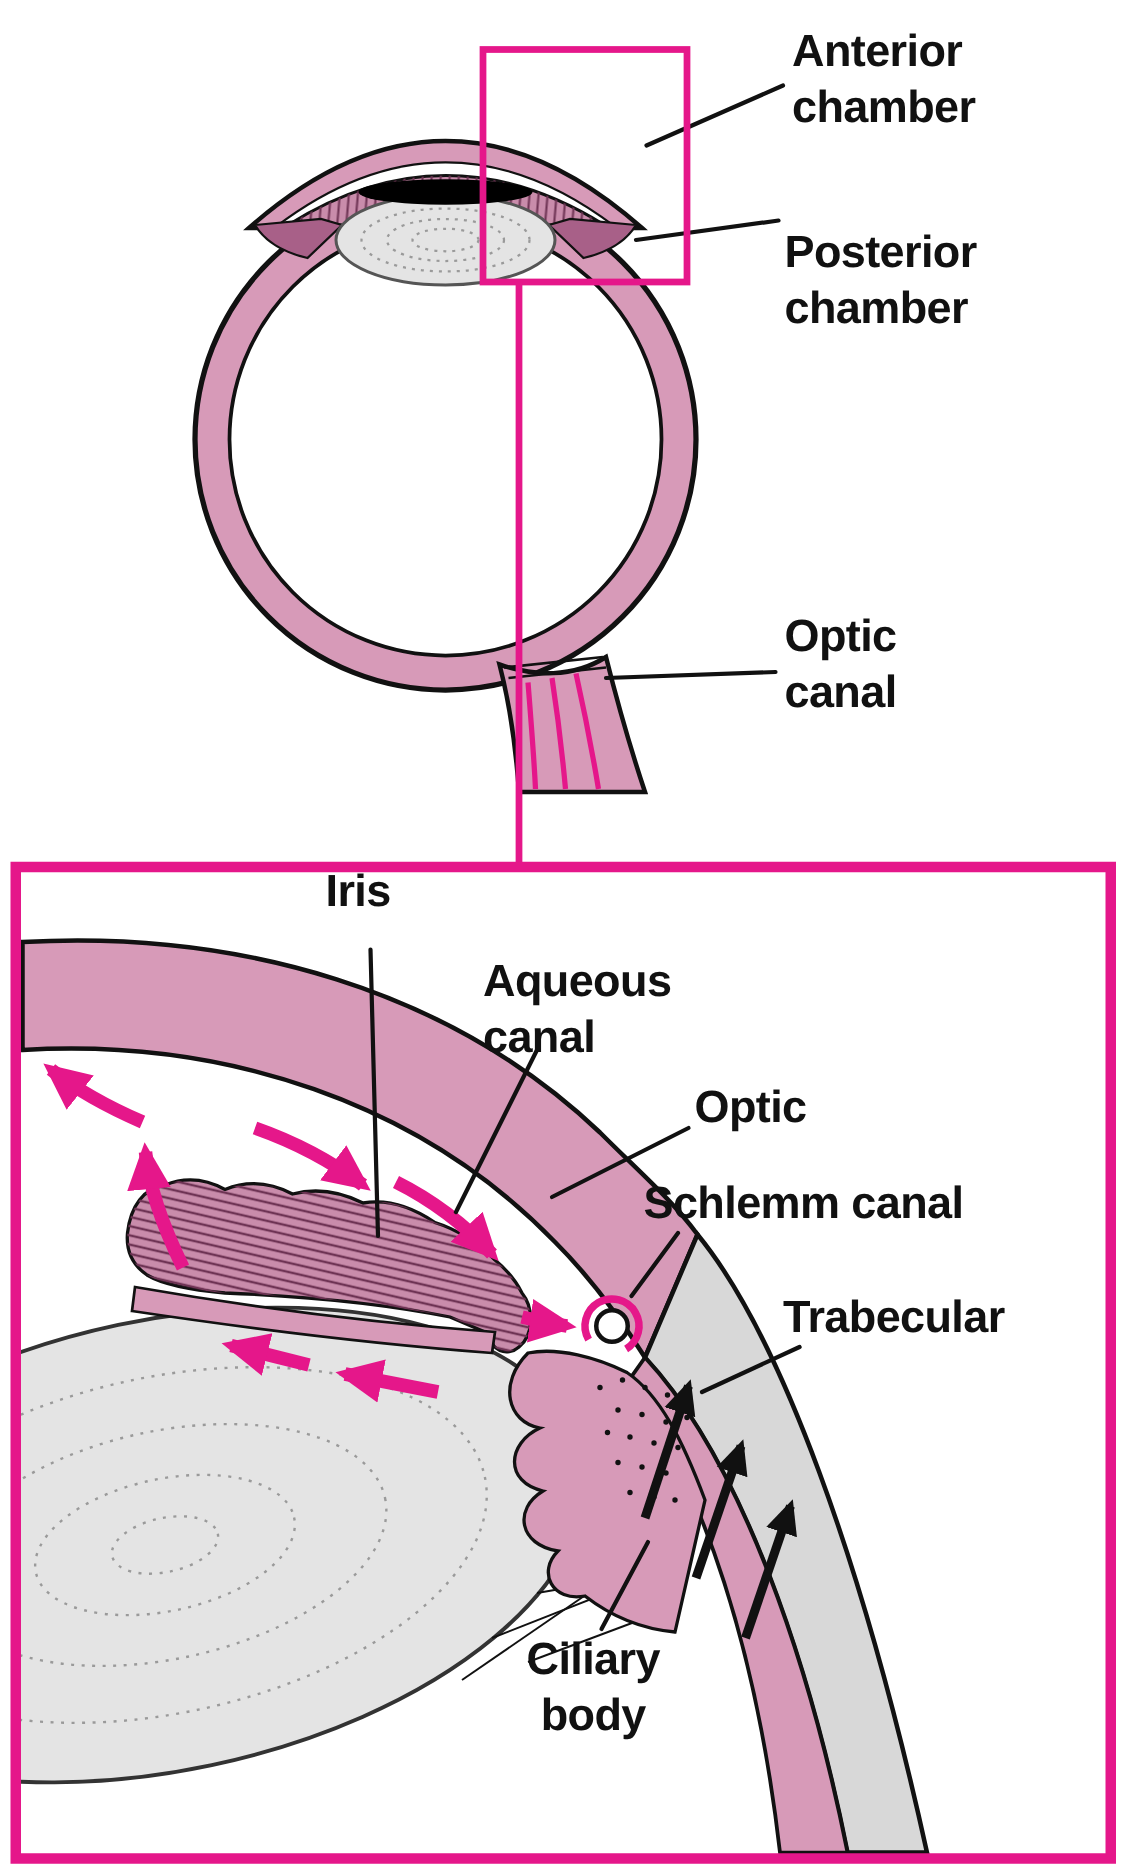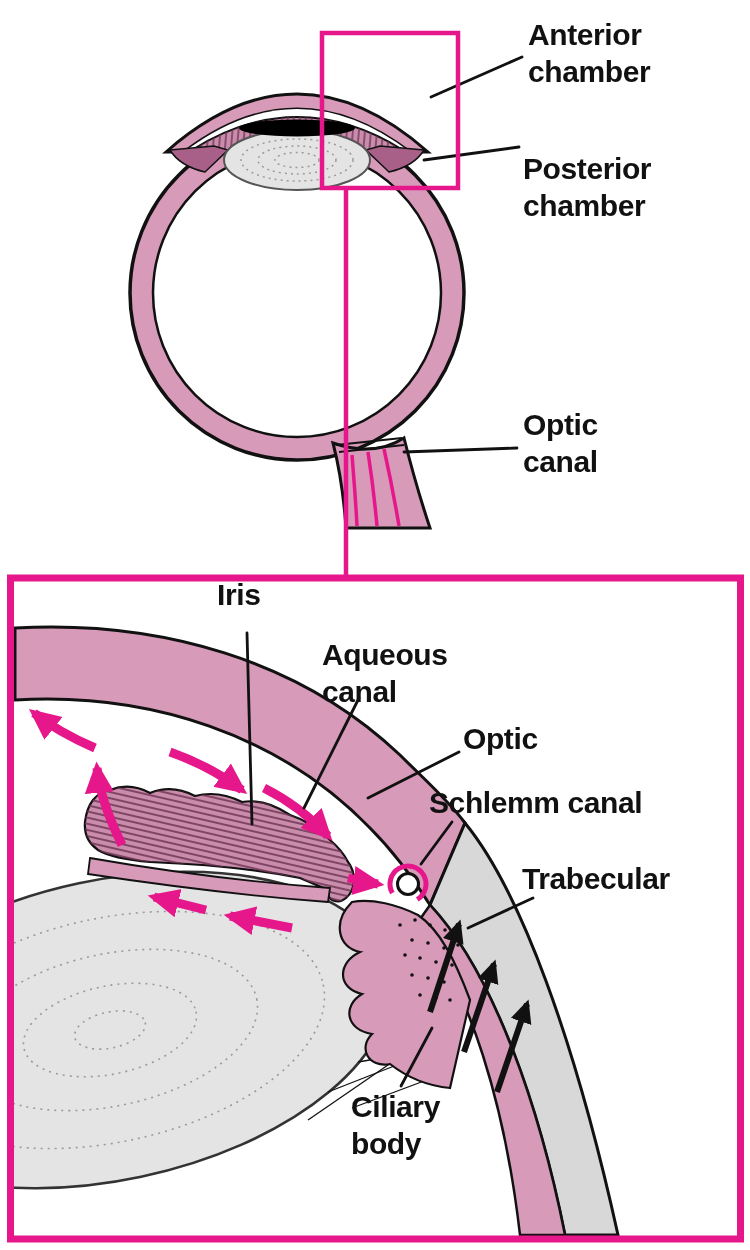--- a/index.html
+++ b/index.html
@@ -199,18 +199,18 @@
 </div>
 
 <div class="label" style="left:429px;top:784px;text-align:center;">
   <span>Schlemm canal</span>
 </div>
 
 <div class="label" style="left:522px;top:860px;">
   <span>Trabecular</span>
 </div>
 
-<div class="label" style="left:351px;top:1088px;">
+<div class="label" style="left:351px;top:1088px;text-align:center;">
   <span>Ciliary</span>
   <span>body</span>
 </div>
 
 </div>
 
 </body></html>

